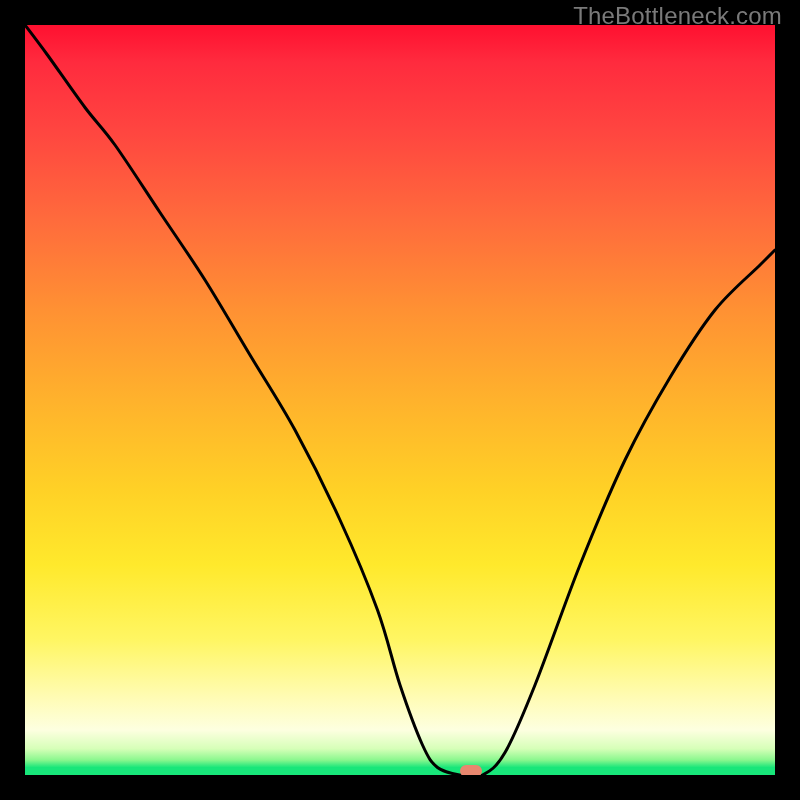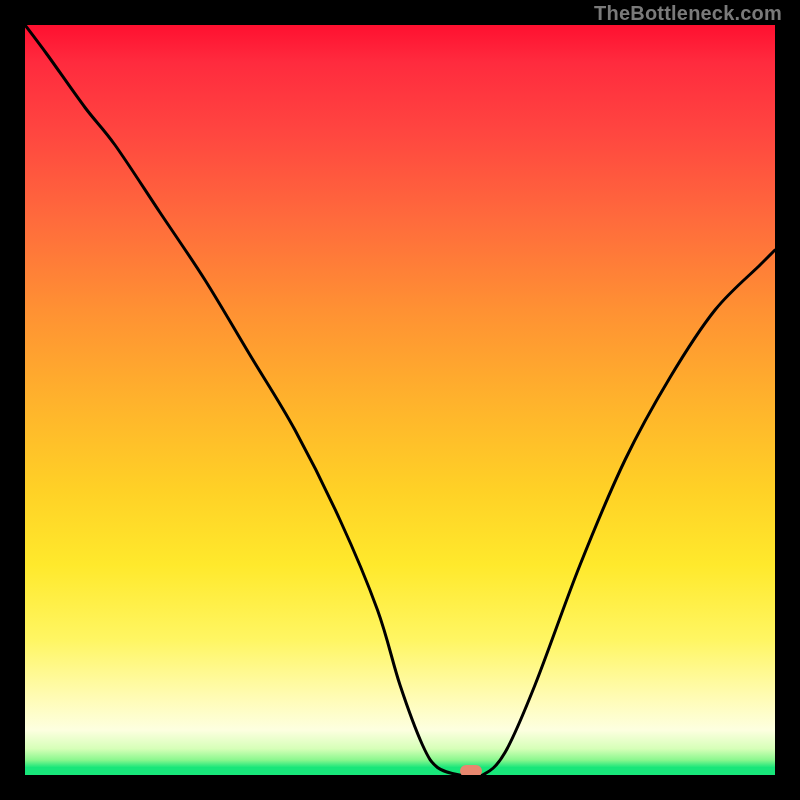--- a/index.html
+++ b/index.html
@@ -56,22 +56,22 @@
     height: 12px;
     border-radius: 6px;
     transform: translate(-50%, -50%);
     pointer-events: none;
   }
   .watermark {
     position: absolute;
     top: 2px;
     right: 18px;
     color: #7a7a7a;
-    font-size: 20px;
-    font-weight: 700;
+    font-size: 24px;
+    font-weight: 400;
     letter-spacing: 0.2px;
     pointer-events: none;
   }
   svg.curve {
     position: absolute;
     inset: 0;
   }
 </style>
 </head>
 <body>

